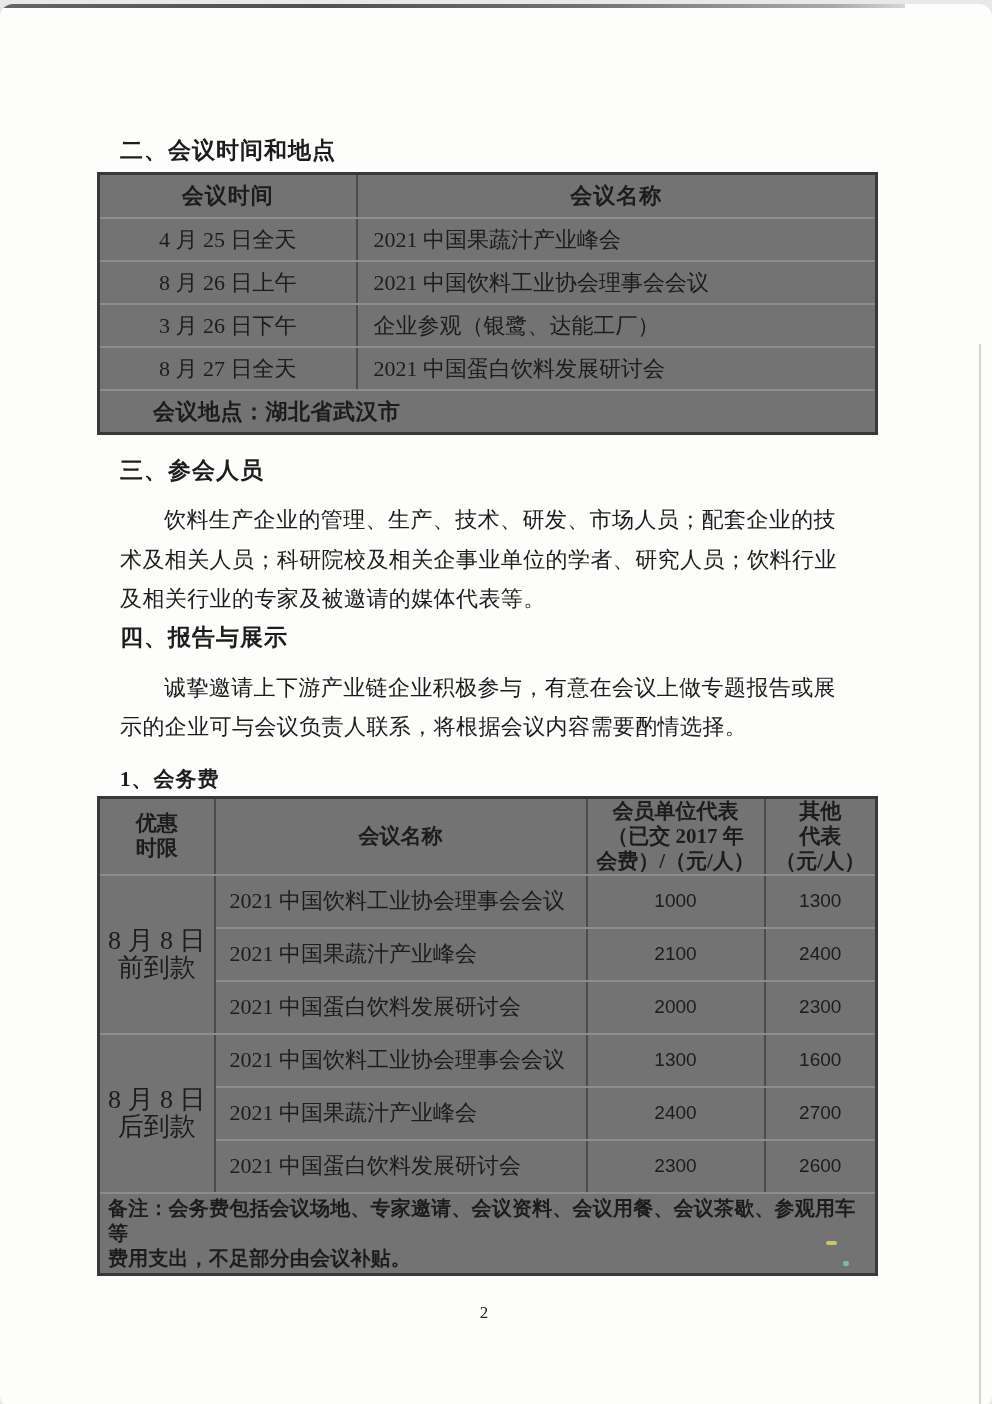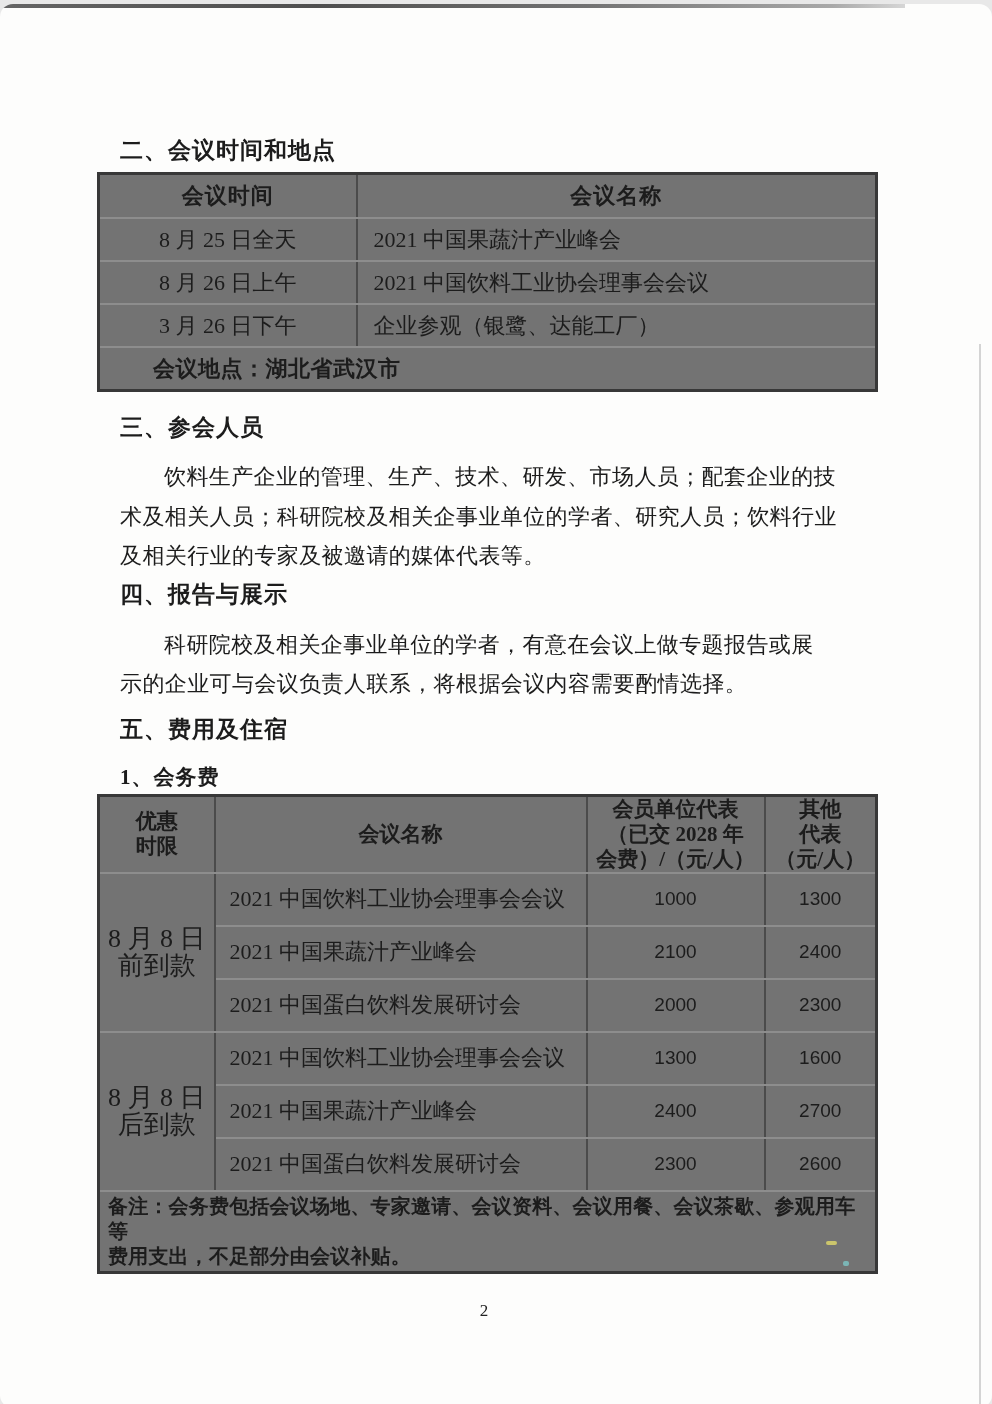--- a/index.html
+++ b/index.html
@@ -96,63 +96,66 @@
           <col>
         </colgroup>
       <thead>
         <tr>
           <th>会议时间</th>
           <th>会议名称</th>
         </tr>
       </thead>
       <tbody>
         <tr>
-          <td class="cell-time">8 月 25 日全天</td>
+          <td class="cell-time">4 月 25 日全天</td>
           <td class="cell-name">2021 中国果蔬汁产业峰会</td>
         </tr>
         <tr>
           <td class="cell-time">8 月 26 日上午</td>
           <td class="cell-name">2021 中国饮料工业协会理事会会议</td>
         </tr>
         <tr>
           <td class="cell-time">3 月 26 日下午</td>
           <td class="cell-name">企业参观（银鹭、达能工厂）</td>
+        </tr>
+        <tr>
+          <td class="cell-time">8 月 27 日全天</td>
+          <td class="cell-name">2021 中国蛋白饮料发展研讨会</td>
         </tr>
         <tr>
           <td class="cell-loc" colspan="2">会议地点：湖北省武汉市</td>
         </tr>
       </tbody>
     </table>
 
     <h2 class="heading h-s3">三、参会人员</h2>
     <p class="body-para">饮料生产企业的管理、生产、技术、研发、市场人员；配套企业的技
 术及相关人员；科研院校及相关企事业单位的学者、研究人员；饮料行业
 及相关行业的专家及被邀请的媒体代表等。</p>
 
     <h2 class="heading h-s4">四、报告与展示</h2>
-    <p class="body-para para-s4">科研院校及相关企事业单位的学者，有意在会议上做专题报告或展
+    <p class="body-para para-s4">诚挚邀请上下游产业链企业积极参与，有意在会议上做专题报告或展
 示的企业可与会议负责人联系，将根据会议内容需要酌情选择。</p>
 
-    <h2 class="heading h-s5">五、费用及住宿</h2>
     <h3 class="sub-heading">1、会务费</h3>
 
     <table class="fees">
       <colgroup>
         <col style="width:116px">
           <col style="width:372px">
           <col style="width:178px">
           <col>
       </colgroup>
       <thead>
         <tr>
           <th>优惠
 时限</th>
           <th>会议名称</th>
           <th>会员单位代表
-（已交 2028 年
+（已交 2017 年
 会费）/（元/人）</th>
           <th>其他
 代表
 （元/人）</th>
         </tr>
       </thead>
       <tbody>
         <tr>
           <td class="cell-group" rowspan="3">8 月 8 日
 前到款</td>

